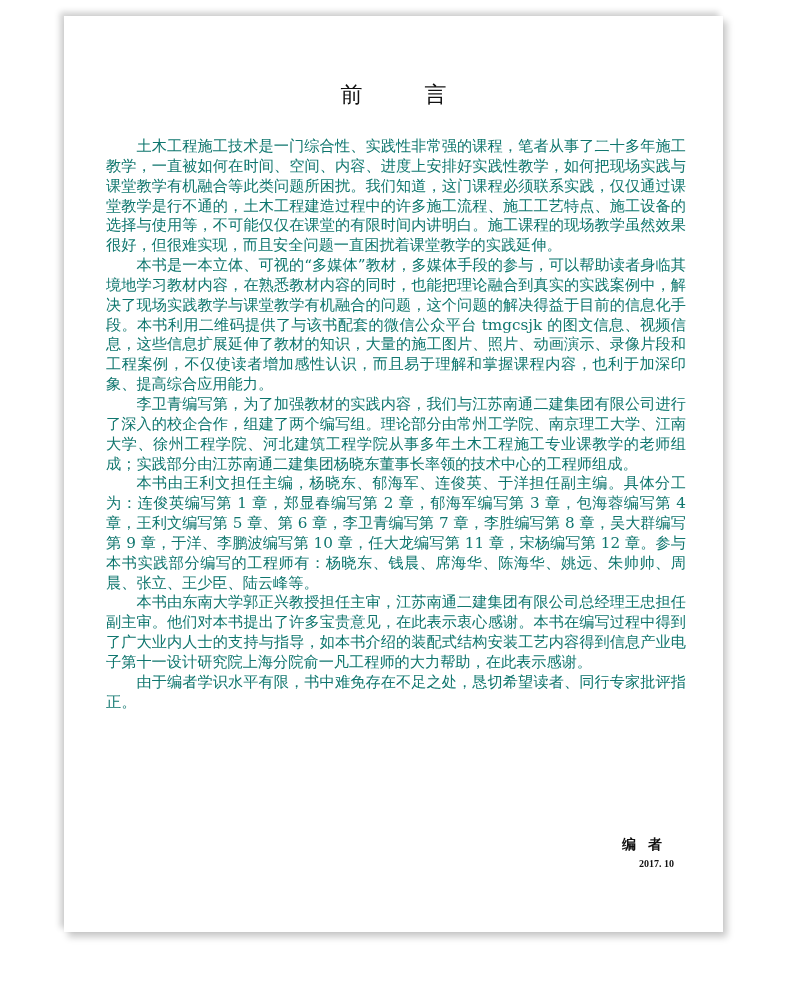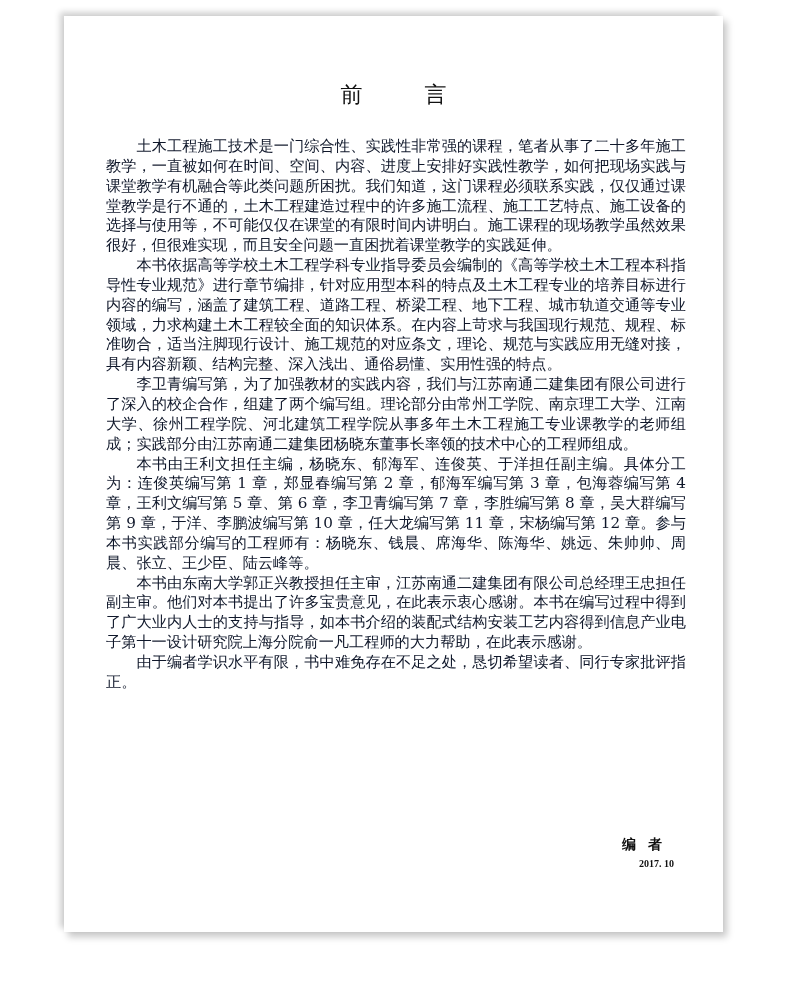--- a/index.html
+++ b/index.html
@@ -37,21 +37,21 @@
     text-indent: 62px;
     line-height: 26px;
   }
   .body-text {
     position: absolute;
     left: 42px;
     top: 121px;
     width: 580px;
     font-size: 15.2px;
     line-height: 19.85px;
-    color: #0f172a;
+    color: #0f766e;
     text-align: justify;
     text-justify: inter-character;
   }
   .body-text p {
     margin: 0;
     text-indent: 2em;
   }
   .signature {
     position: absolute;
     left: 520px;
@@ -74,21 +74,21 @@
   }
 </style>
 </head>
 <body>
 
 <div class="page">
   <div class="title">前言</div>
 
   <div class="body-text">
     <p>土木工程施工技术是一门综合性、实践性非常强的课程，笔者从事了二十多年施工教学，一直被如何在时间、空间、内容、进度上安排好实践性教学，如何把现场实践与课堂教学有机融合等此类问题所困扰。我们知道，这门课程必须联系实践，仅仅通过课堂教学是行不通的，土木工程建造过程中的许多施工流程、施工工艺特点、施工设备的选择与使用等，不可能仅仅在课堂的有限时间内讲明白。施工课程的现场教学虽然效果很好，但很难实现，而且安全问题一直困扰着课堂教学的实践延伸。</p>
-    <p>本书依据高等学校土木工程学科专业指导委员会编制的《高等学校土木工程本科指导性专业规范》进行章节编排，针对应用型本科的特点及土木工程专业的培养目标进行内容的编写，涵盖了建筑工程、道路工程、桥梁工程、地下工程、城市轨道交通等专业领域，力求构建土木工程较全面的知识体系。在内容上苛求与我国现行规范、规程、标准吻合，适当注脚现行设计、施工规范的对应条文，理论、规范与实践应用无缝对接，具有内容新颖、结构完整、深入浅出、通俗易懂、实用性强的特点。</p>
+    <p>本书是一本立体、可视的“多媒体”教材，多媒体手段的参与，可以帮助读者身临其境地学习教材内容，在熟悉教材内容的同时，也能把理论融合到真实的实践案例中，解决了现场实践教学与课堂教学有机融合的问题，这个问题的解决得益于目前的信息化手段。本书利用二维码提供了与该书配套的微信公众平台 tmgcsjk 的图文信息、视频信息，这些信息扩展延伸了教材的知识，大量的施工图片、照片、动画演示、录像片段和工程案例，不仅使读者增加感性认识，而且易于理解和掌握课程内容，也利于加深印象、提高综合应用能力。</p>
     <p>李卫青编写第，为了加强教材的实践内容，我们与江苏南通二建集团有限公司进行了深入的校企合作，组建了两个编写组。理论部分由常州工学院、南京理工大学、江南大学、徐州工程学院、河北建筑工程学院从事多年土木工程施工专业课教学的老师组成；实践部分由江苏南通二建集团杨晓东董事长率领的技术中心的工程师组成。</p>
     <p>本书由王利文担任主编，杨晓东、郁海军、连俊英、于洋担任副主编。具体分工为：连俊英编写第 1 章，郑显春编写第 2 章，郁海军编写第 3 章，包海蓉编写第 4 章，王利文编写第 5 章、第 6 章，李卫青编写第 7 章，李胜编写第 8 章，吴大群编写第 9 章，于洋、李鹏波编写第 10 章，任大龙编写第 11 章，宋杨编写第 12 章。参与本书实践部分编写的工程师有：杨晓东、钱晨、席海华、陈海华、姚远、朱帅帅、周晨、张立、王少臣、陆云峰等。</p>
     <p>本书由东南大学郭正兴教授担任主审，江苏南通二建集团有限公司总经理王忠担任副主审。他们对本书提出了许多宝贵意见，在此表示衷心感谢。本书在编写过程中得到了广大业内人士的支持与指导，如本书介绍的装配式结构安装工艺内容得到信息产业电子第十一设计研究院上海分院俞一凡工程师的大力帮助，在此表示感谢。</p>
     <p>由于编者学识水平有限，书中难免存在不足之处，恳切希望读者、同行专家批评指正。</p>
   </div>
 
   <div class="signature">
     <div class="sig-role">编者</div>
     <div class="sig-date">2017. 10</div>
   </div>

